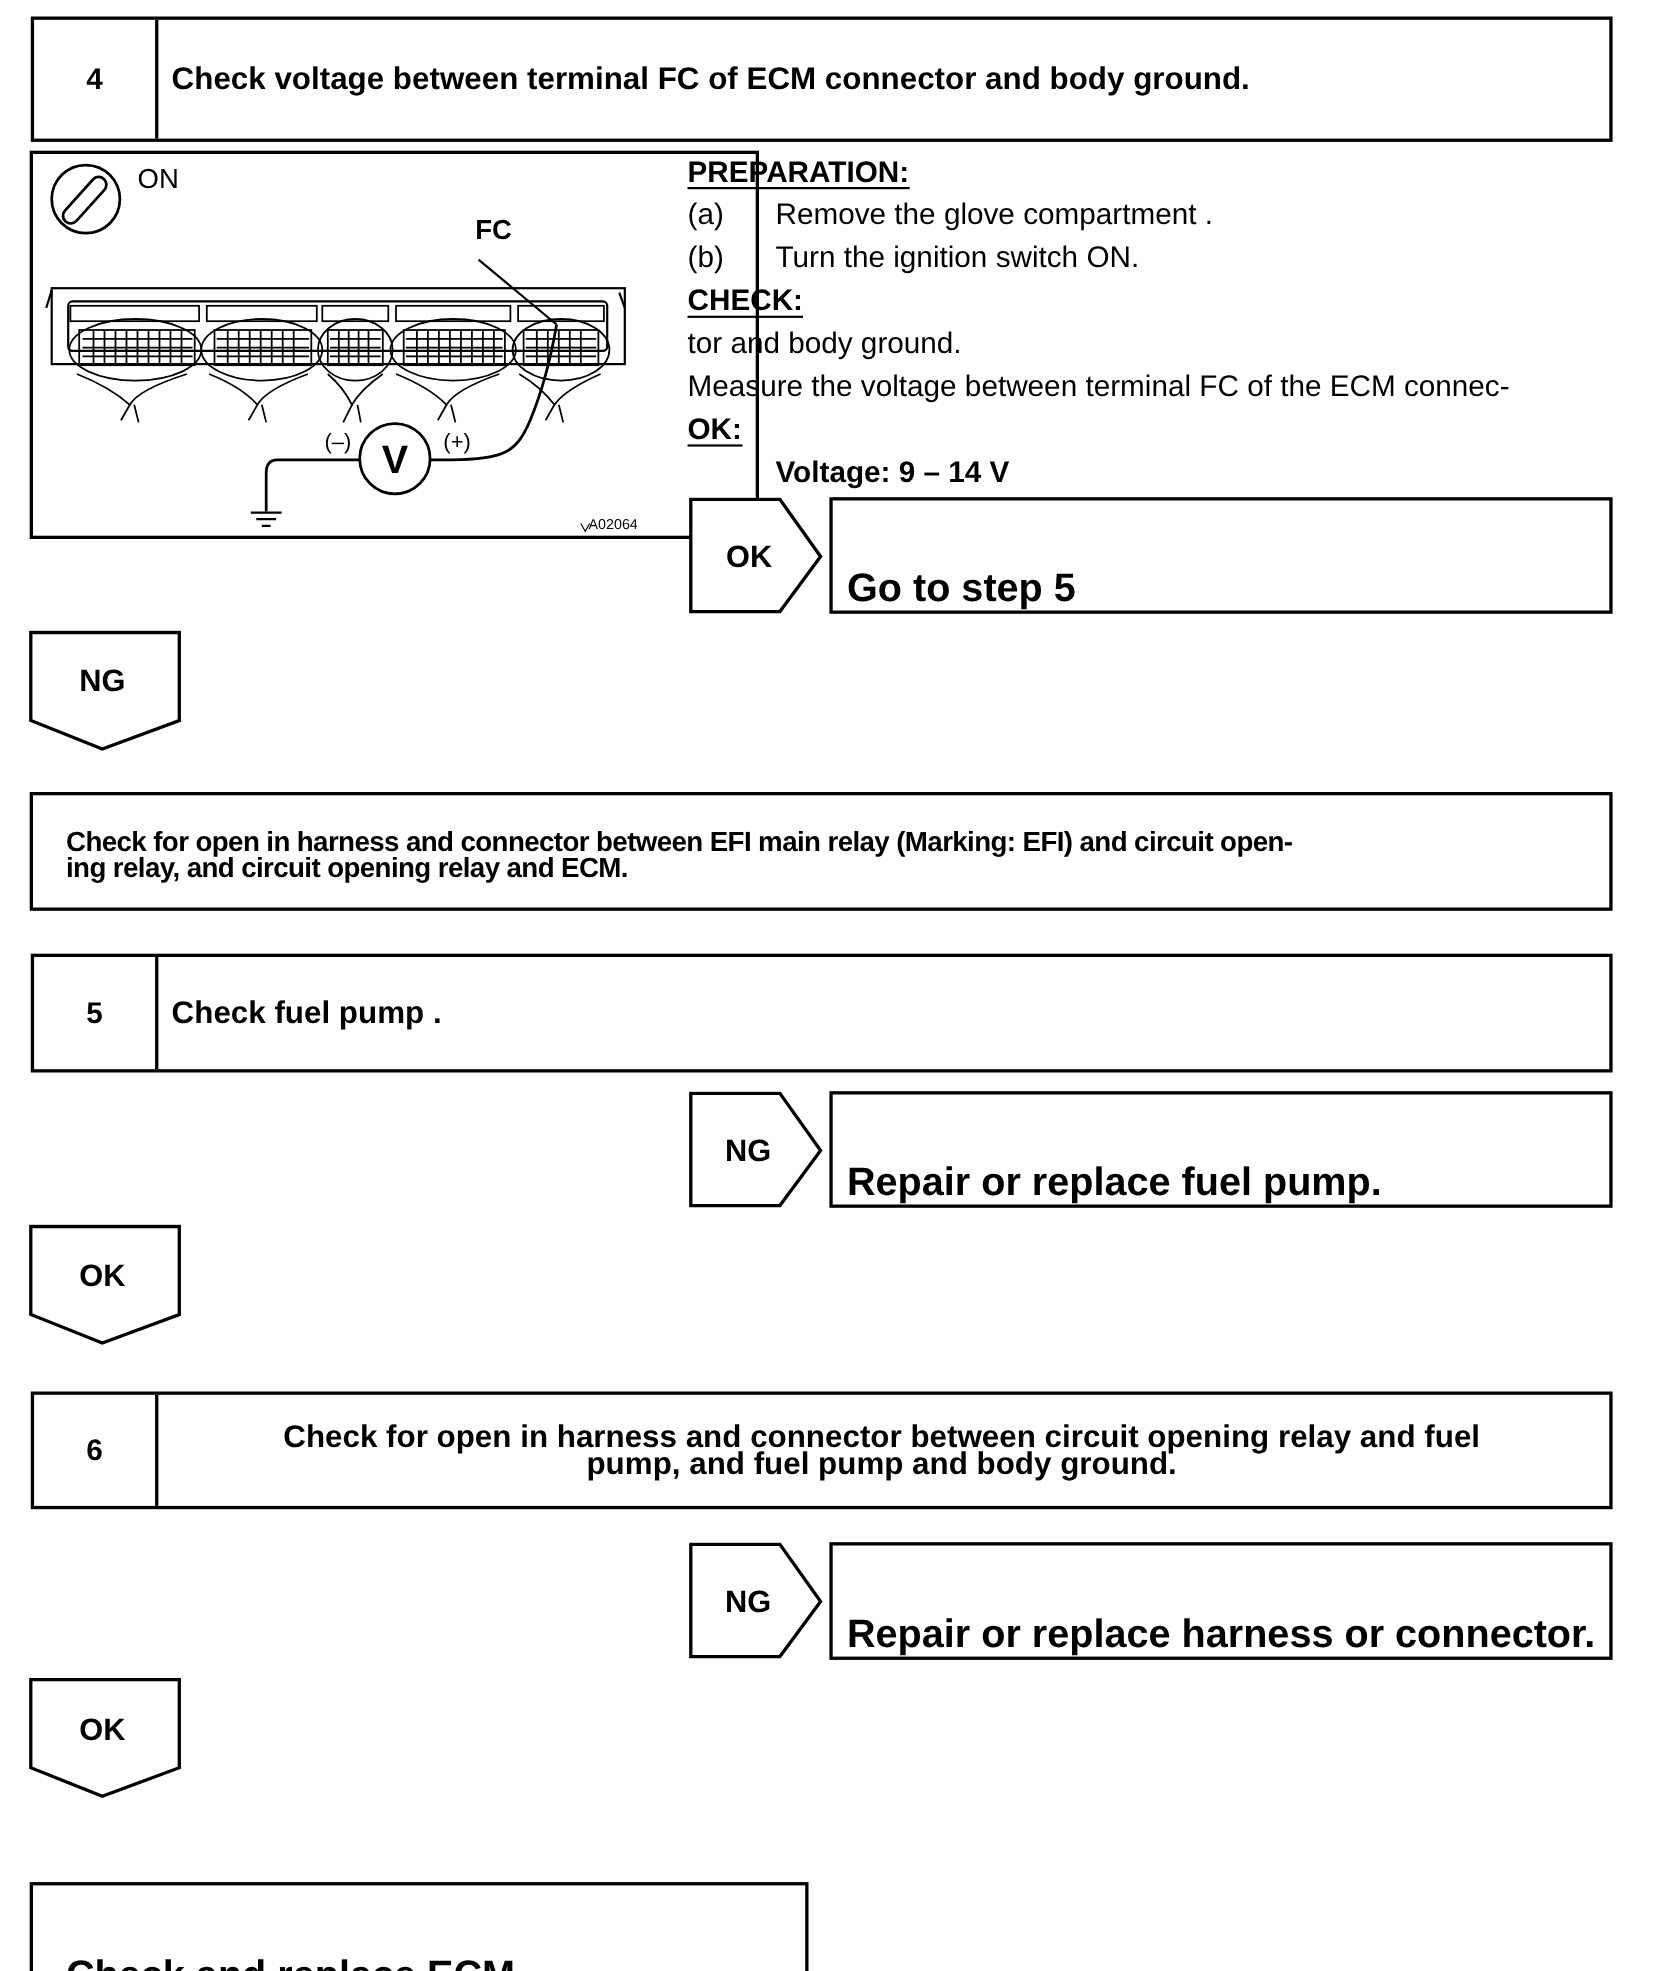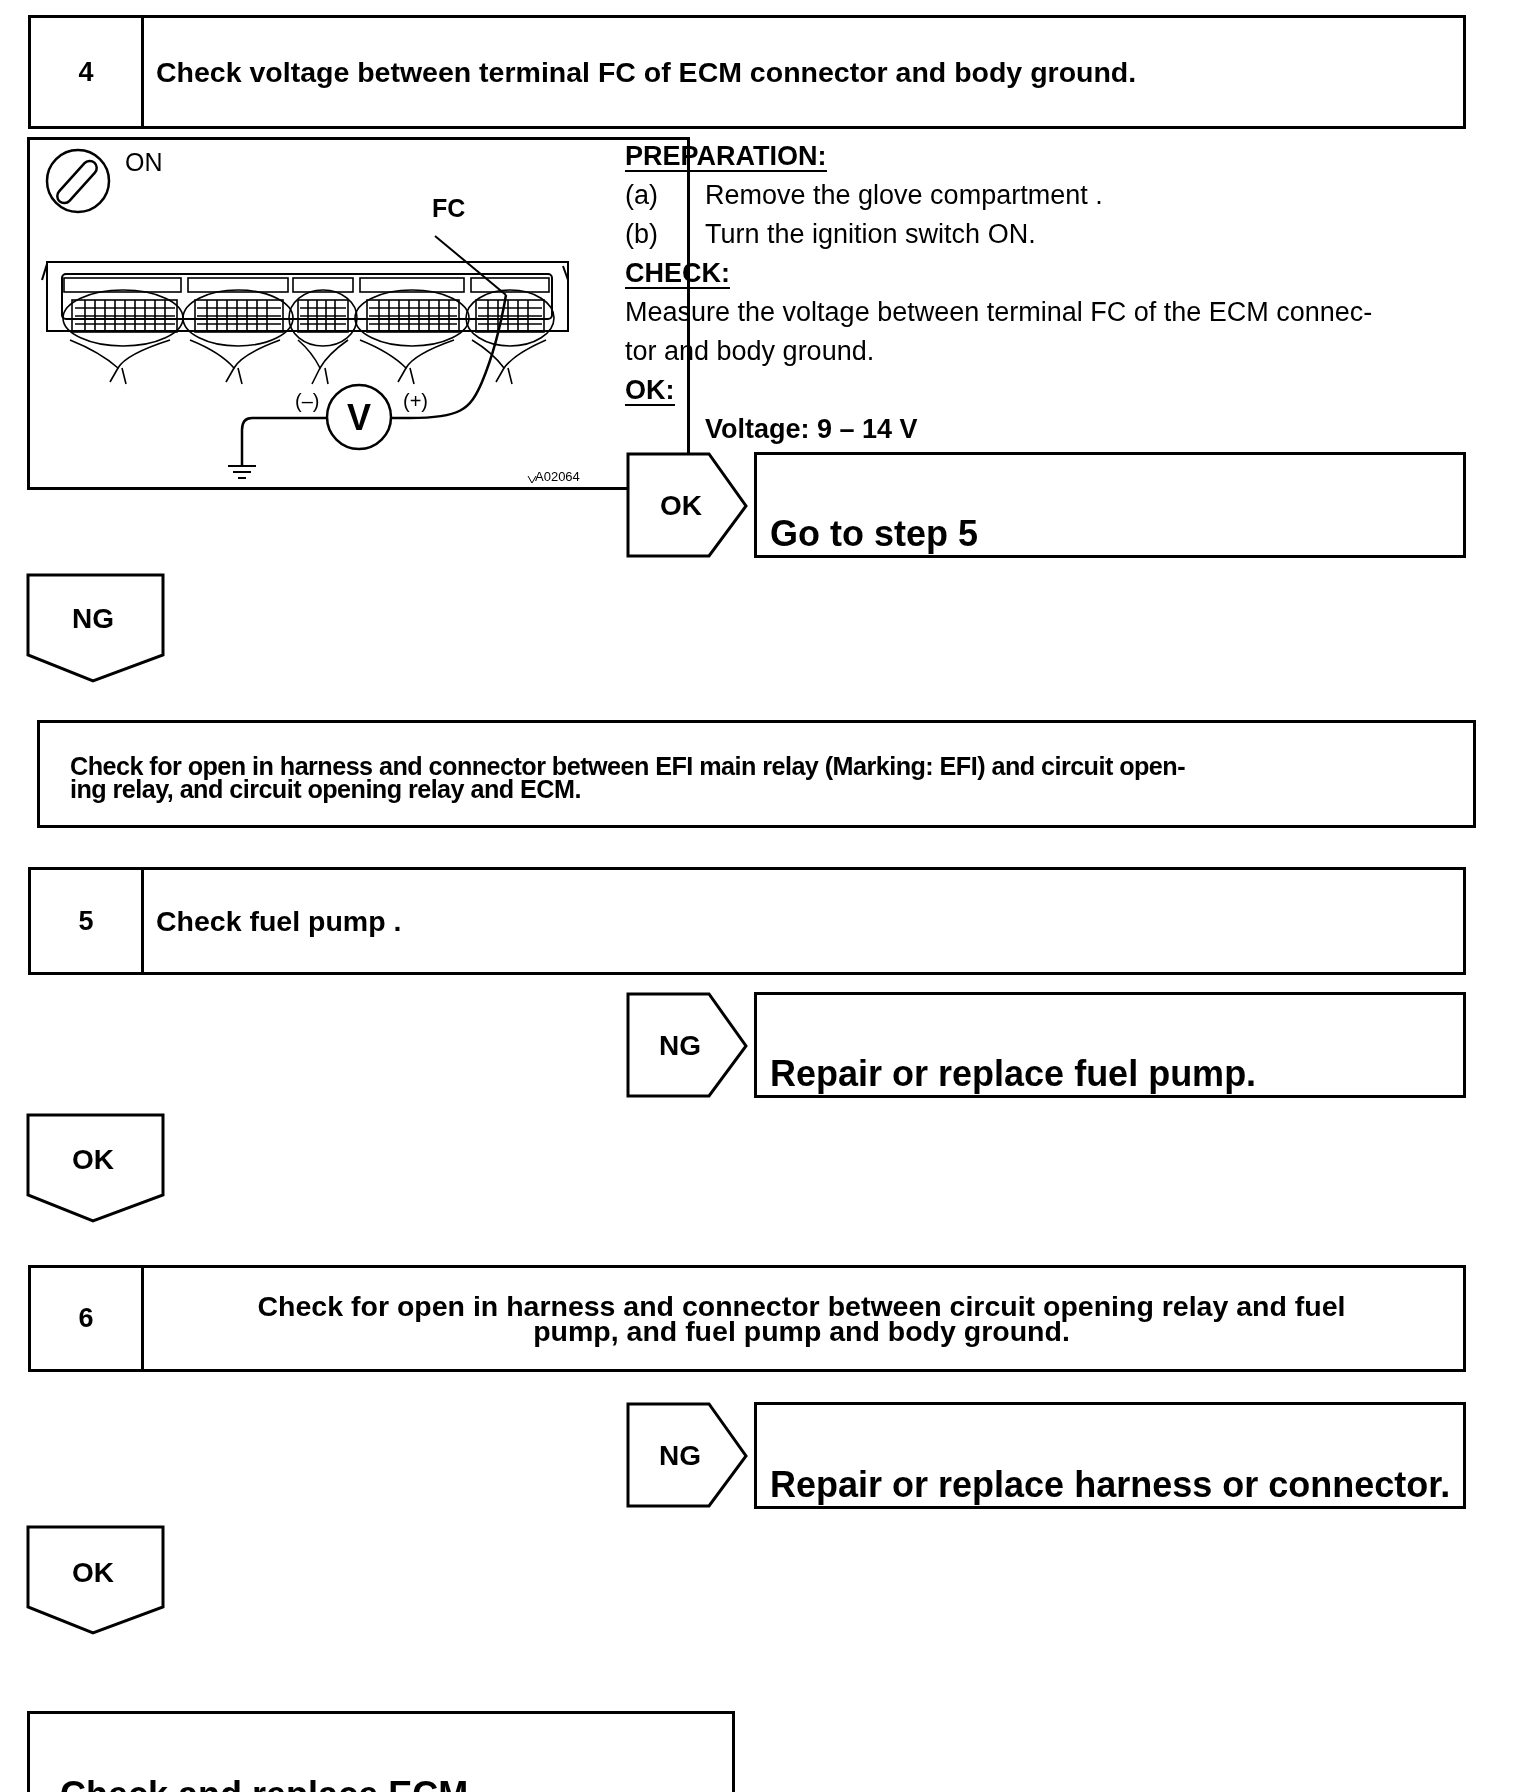--- a/index.html
+++ b/index.html
@@ -122,39 +122,39 @@
   <div><span class="h">PREPARATION:</span></div>
   <div class="item">
     <span class="lbl">(a)</span>
     <span>Remove the glove compartment .</span>
   </div>
   <div class="item">
     <span class="lbl">(b)</span>
     <span>Turn the ignition switch ON.</span>
   </div>
   <div><span class="h">CHECK:</span></div>
+  <div>tor and body ground.</div>
   <div>Measure the voltage between terminal FC of the ECM connec-</div>
-  <div>tor and body ground.</div>
   <div><span class="h">OK:</span></div>
   <div class="indent">Voltage: 9 – 14 V</div>
 </div>
 
 <svg class="abs" style="left:626px;top:452px;" width="124" height="108">
   <polygon points="2,2 83,2 120,54 83,104 2,104" fill="#fff" stroke="#000" stroke-width="3"></polygon>
 </svg>
 <div class="arrow-label" style="left:660px;top:490px;">OK</div>
 <div class="abs box result-box" style="left:754px;top:452px;width:712px;height:106px;">
   <span>Go to step 5</span>
 </div>
 
 <svg class="abs" style="left:26px;top:573px;" width="140" height="112">
   <polygon points="2,2 137,2 137,82 67,108 2,82" fill="#fff" stroke="#000" stroke-width="3"></polygon>
 </svg>
 <div class="arrow-label" style="left:72px;top:603px;">NG</div>
-<div class="abs box" style="left:37px;top:720px;width:1439px;height:108px;padding:32px 0 0 30px;">
+<div class="abs box" style="left:27px;top:720px;width:1439px;height:108px;padding:32px 0 0 30px;">
   <div class="efi-text">Check for open in harness and connector between EFI main relay (Marking: EFI) and circuit open-</div>
   <div class="efi-text">ing relay, and circuit opening relay and ECM.</div>
 </div>
 
 <div class="abs box step-box" style="left:28px;top:867px;width:1438px;height:108px;">
   <div class="step-num">5</div>
   <div class="step-title single">Check fuel pump .</div>
 </div>
 
 <svg class="abs" style="left:626px;top:992px;" width="124" height="108">

